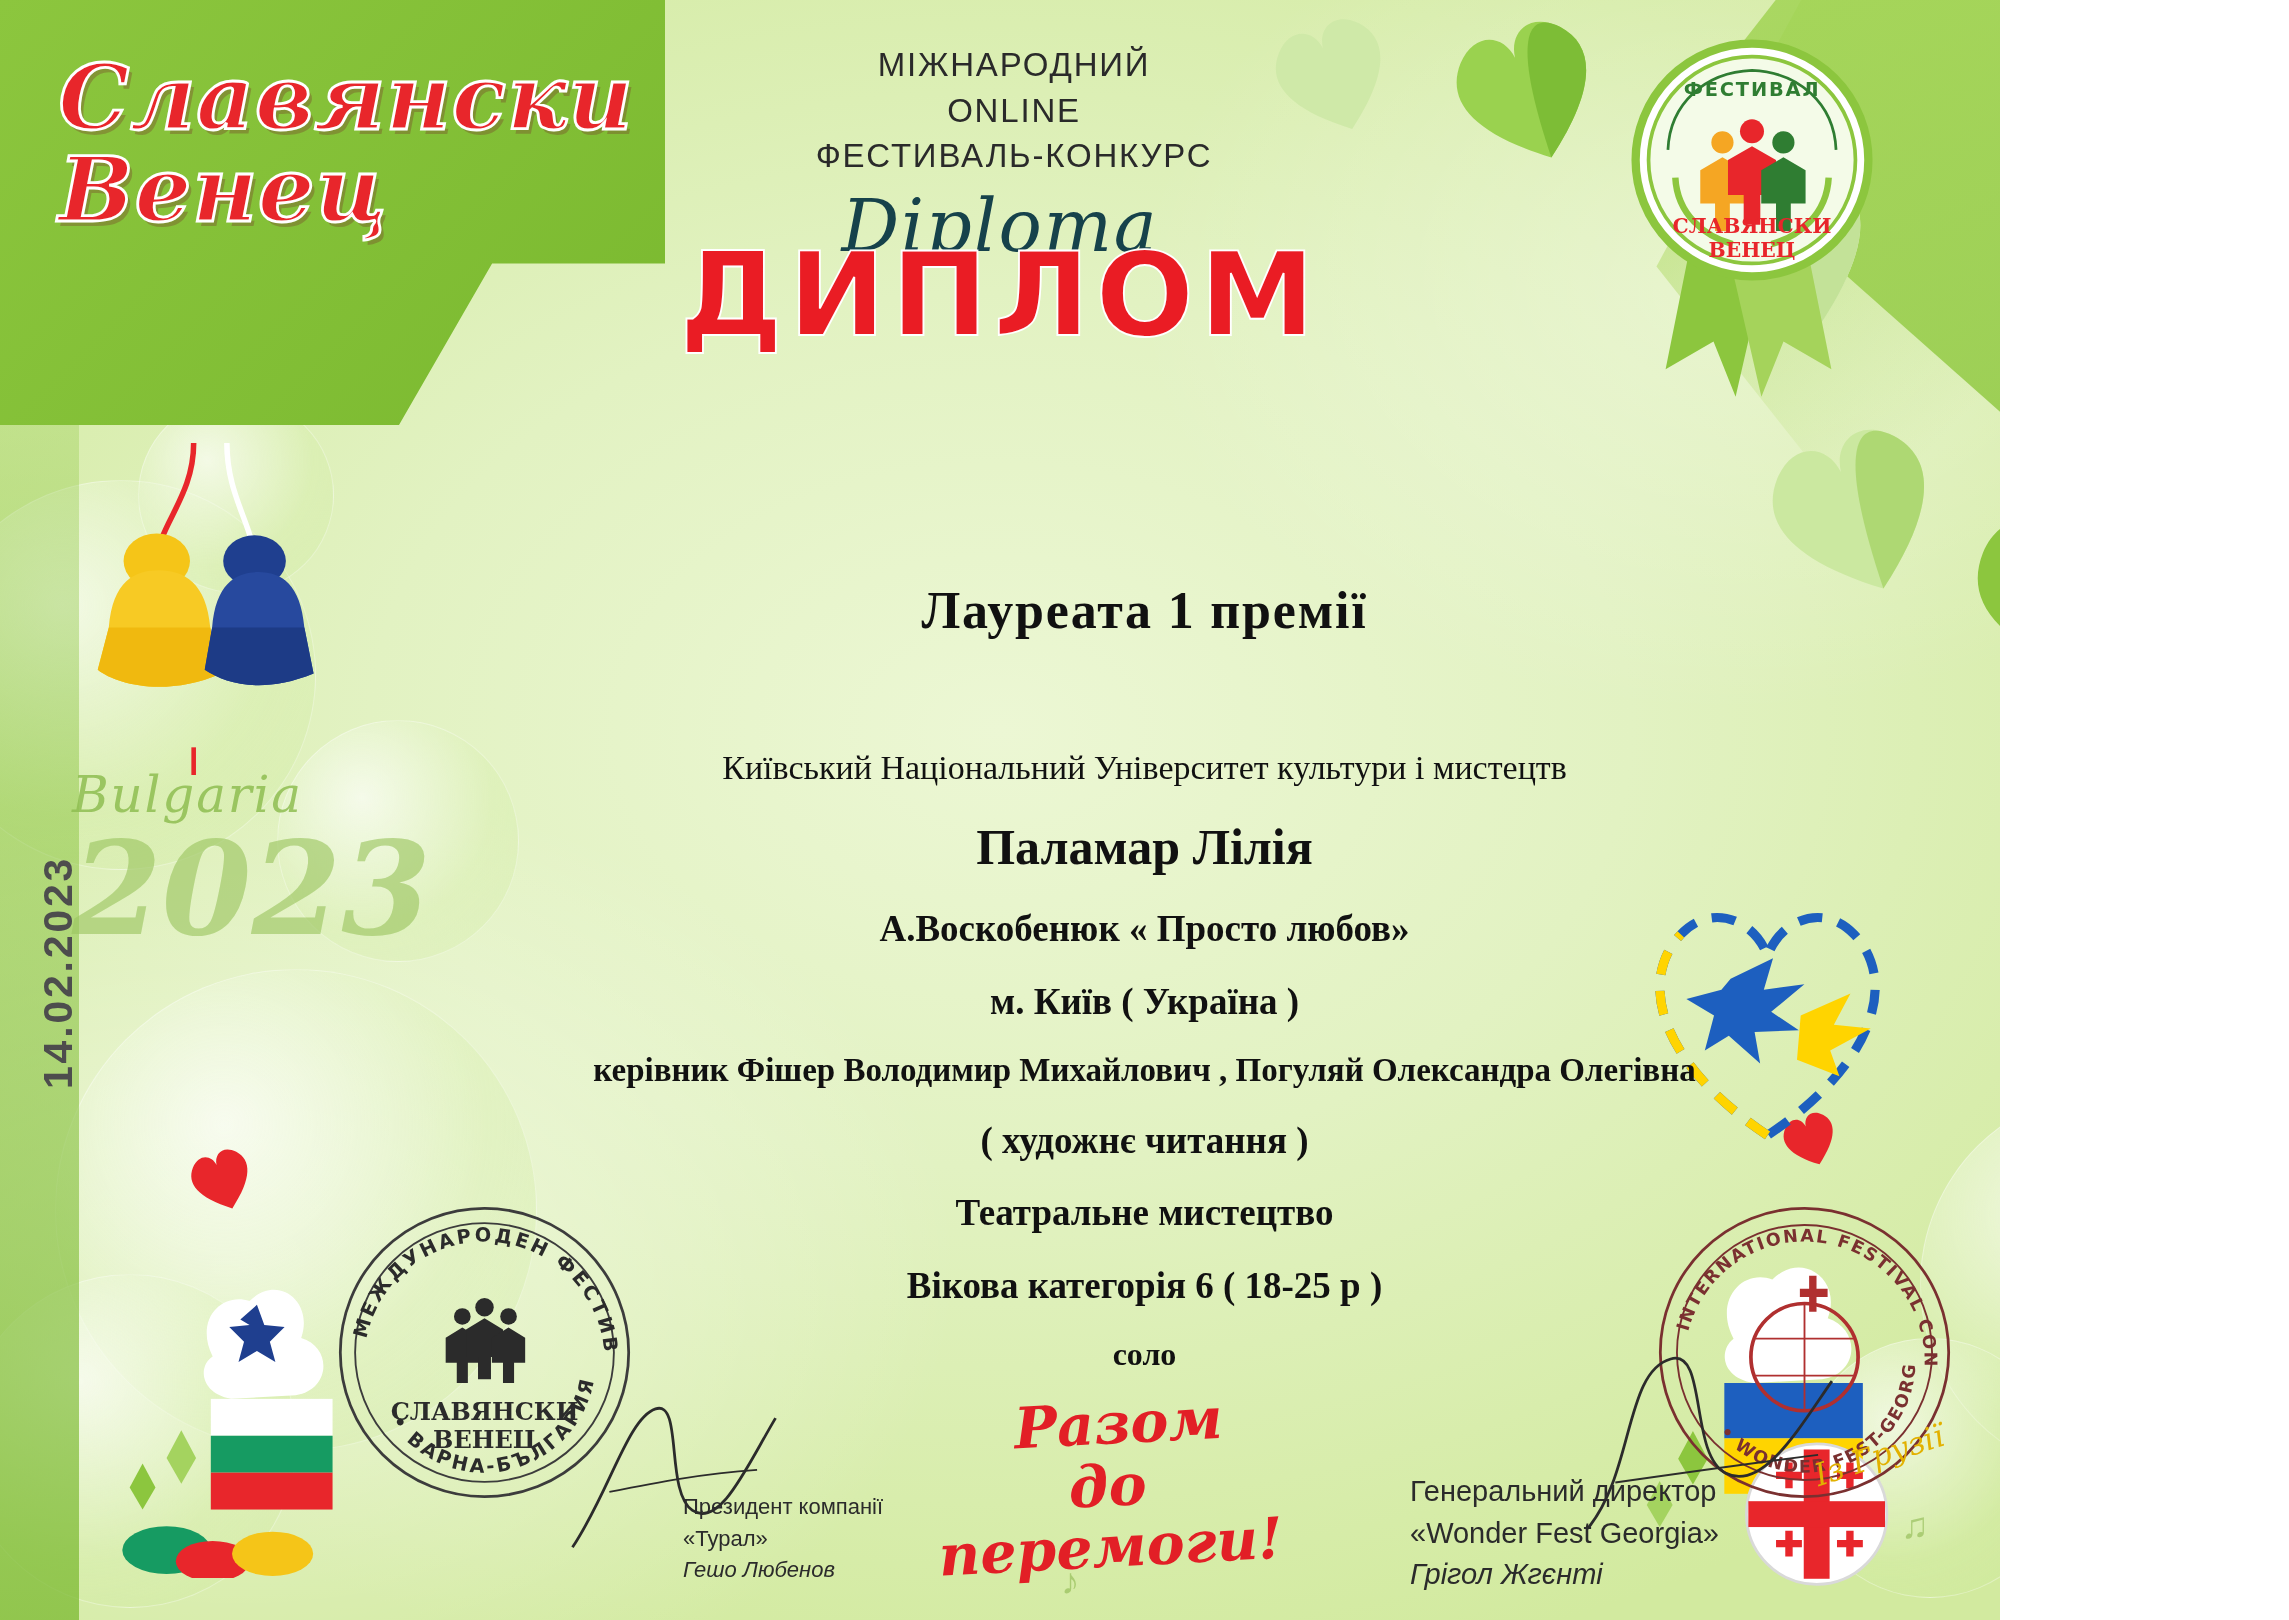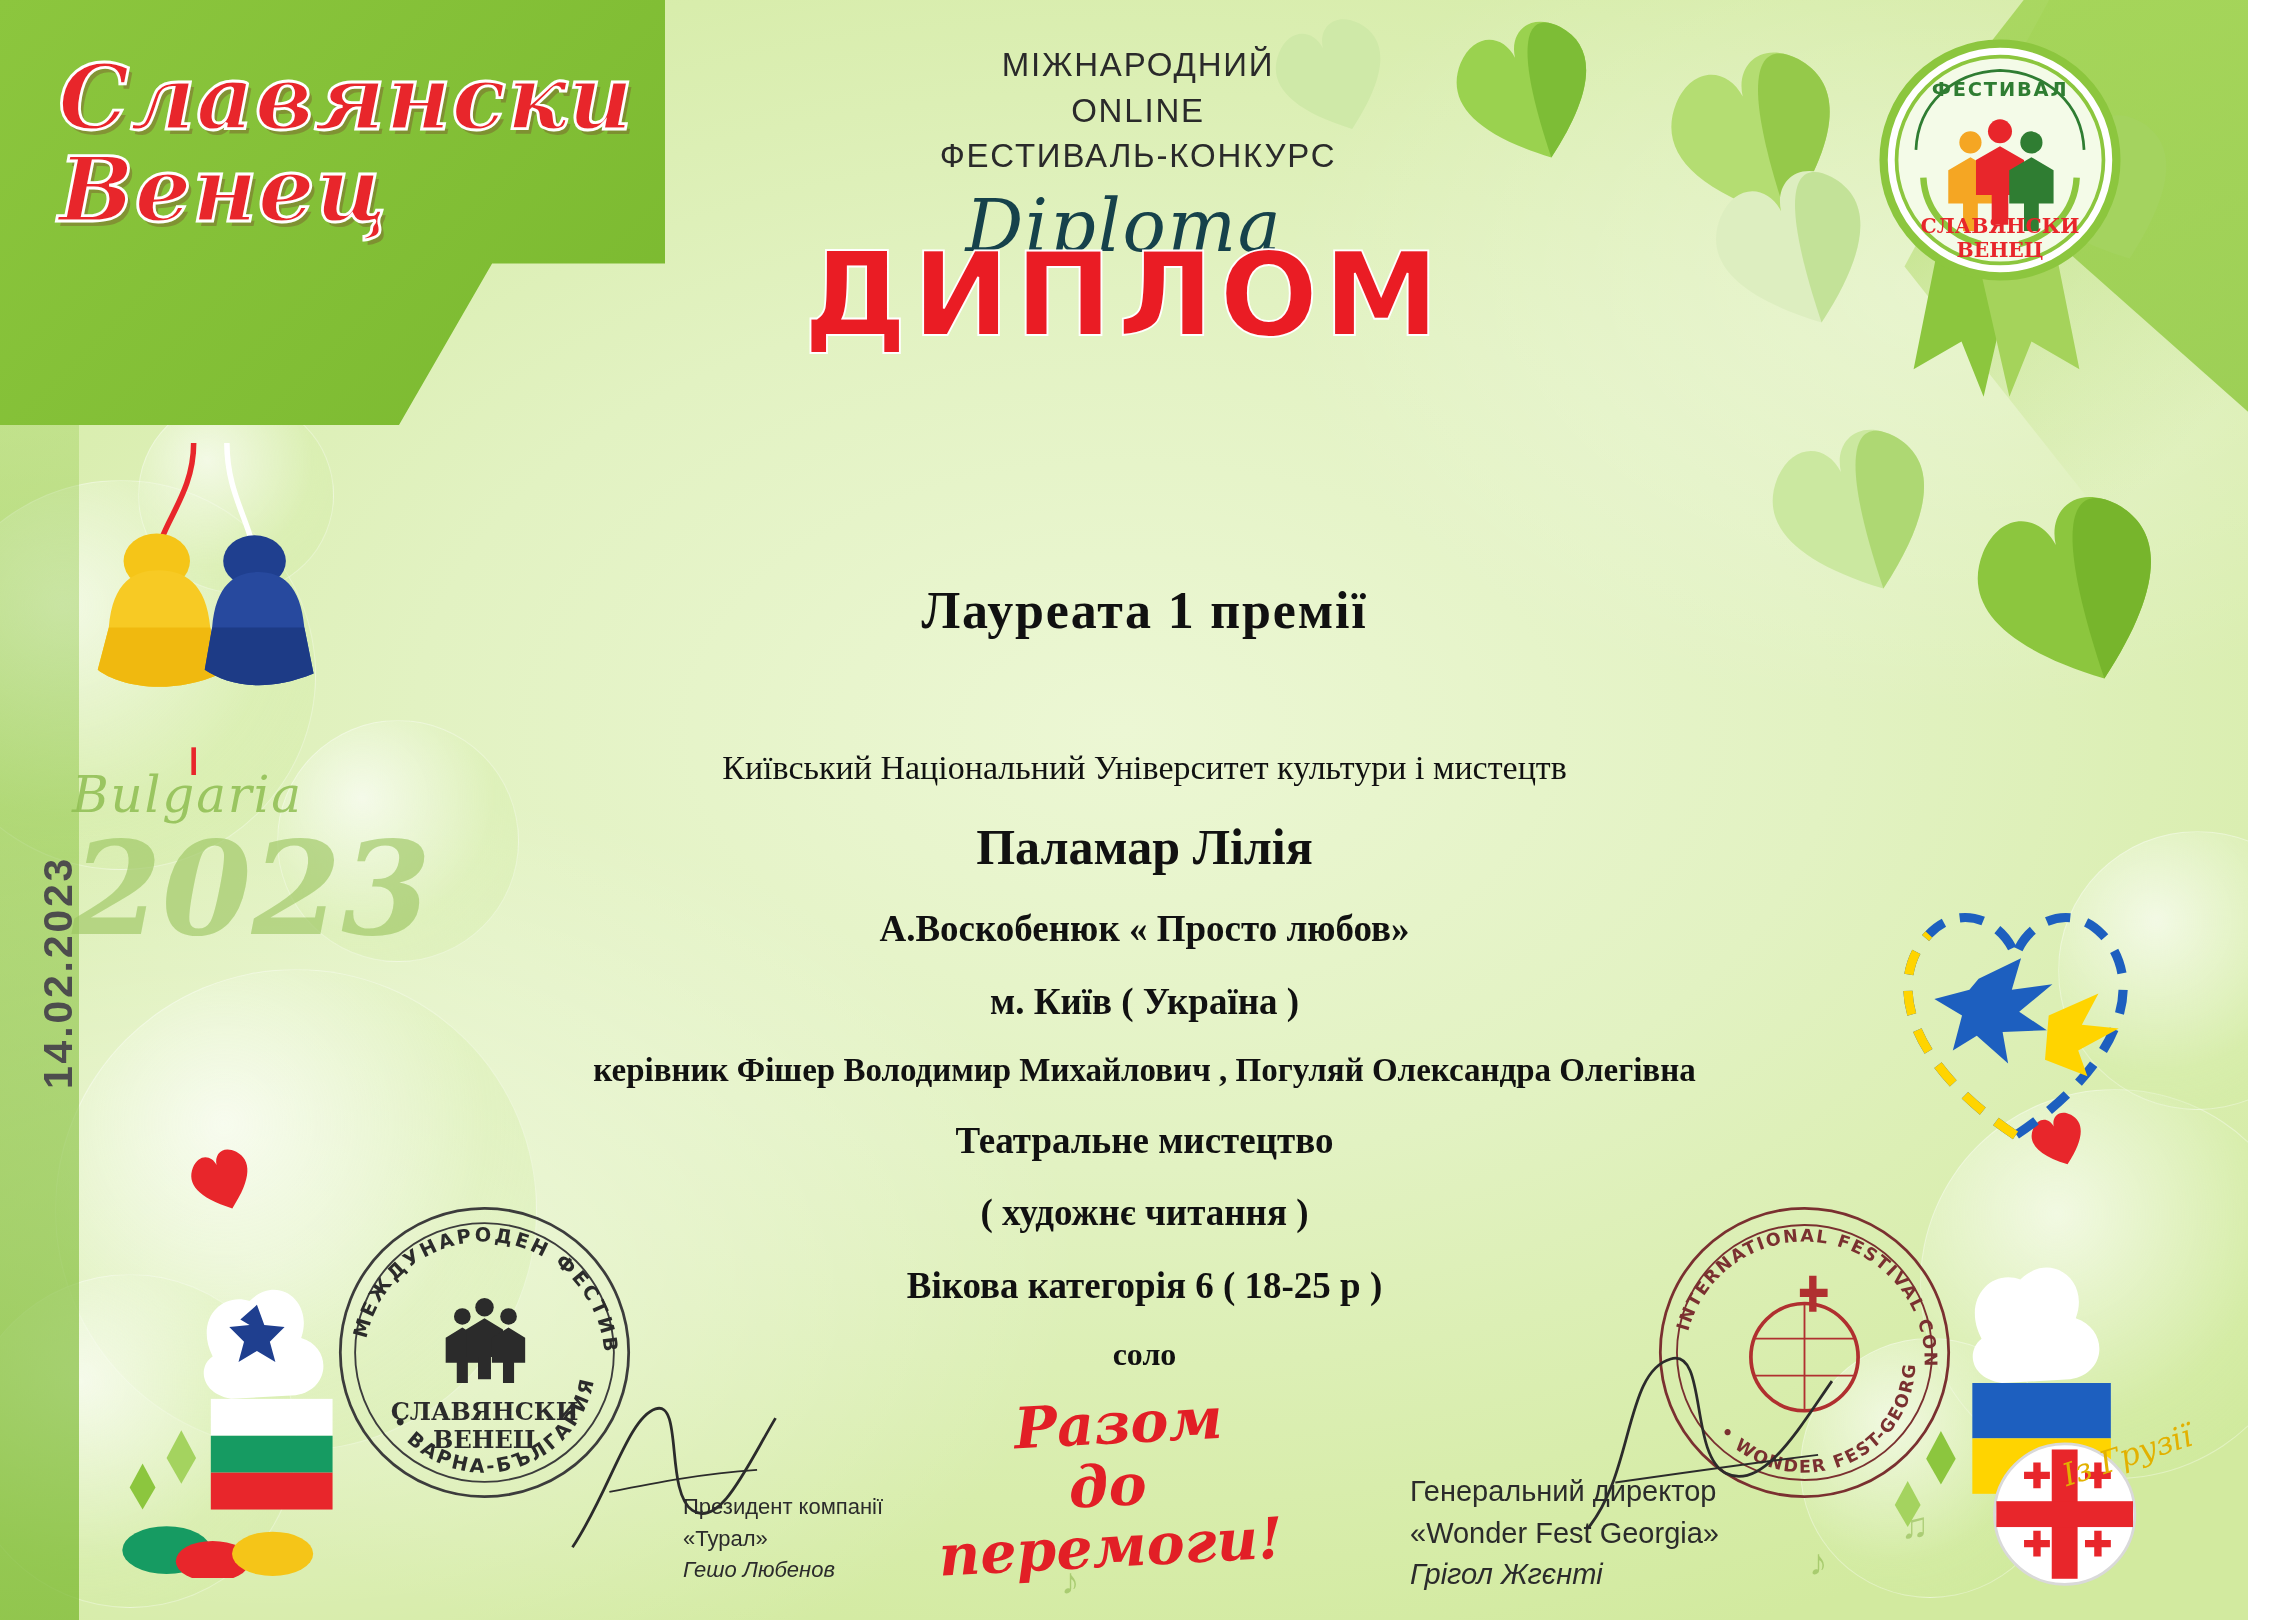--- a/index.html
+++ b/index.html
@@ -5,21 +5,21 @@
   html, body {
     margin: 0;
     padding: 0;
     background: #ffffff;
   }
   body {
     font-family: "Liberation Serif", serif;
   }
   .diploma {
     position: relative;
-    width: 2248px;
+    width: 2000px;
     height: 1621px;
     overflow: hidden;
     background:
       radial-gradient(ellipse 60% 50% at 12% 78%, rgba(255,255,255,0.55) 0%, rgba(255,255,255,0) 60%),
       radial-gradient(ellipse 45% 40% at 86% 18%, rgba(255,255,255,0.35) 0%, rgba(255,255,255,0) 65%),
       radial-gradient(ellipse 70% 60% at 50% 45%, #ecf7d4 0%, #e2f2c2 45%, #d2ea9f 100%),
       linear-gradient(180deg, #e8f5cd 0%, #dcf0b4 50%, #cfe79a 100%);
   }
 
   
@@ -471,22 +471,22 @@
     <text x="165" y="268" text-anchor="middle" font-family="DejaVu Serif, serif" font-size="26" font-weight="bold" fill="#2b2b2b">ВЕНЕЦ</text>
   </svg>
 
   <div class="award">
     <div class="award-title">Лауреата   1    премії</div>
     <div class="award-org">Київський Національний Університет культури і мистецтв</div>
     <div class="award-name">Паламар Лілія</div>
     <div class="award-line">А.Воскобенюк « Просто любов»</div>
     <div class="award-line">м. Київ  ( Україна )</div>
     <div class="award-line small">керівник  Фішер Володимир Михайлович , Погуляй Олександра Олегівна</div>
+    <div class="award-line">(  художнє читання )</div>
     <div class="award-line">Театральне  мистецтво</div>
-    <div class="award-line">(  художнє читання )</div>
     <div class="award-line">Вікова категорія 6 ( 18-25 р )</div>
     <div class="award-line plain">соло</div>
   </div>
 
   <svg class="dove" style="right:85px;top:877px;width:295px;height:277px;" viewBox="0 0 320 300">
     <path d="M160 280 C40 200 20 110 66 62 C100 26 148 48 160 86 C172 48 220 26 254 62 C300 110 280 200 160 280Z" fill="none" stroke="#1d5fbf" stroke-width="10" stroke-dasharray="26 18"></path>
     <path d="M160 280 C40 200 20 110 66 62" fill="none" stroke="#ffd400" stroke-width="10" stroke-dasharray="26 18"></path>
     <path d="M120 110 l46 -22 l-10 34 l44 -6 l-36 30 l30 20 l-48 2 l6 34 l-34 -30 l-26 16 l10 -38 l-30 -18 l38 -10Z" fill="#1d5fbf"></path>
     <path d="M196 150 l54 -24 l-18 34 l40 4 l-44 24 l10 28 l-46 -18Z" fill="#ffd400"></path>
   </svg>

